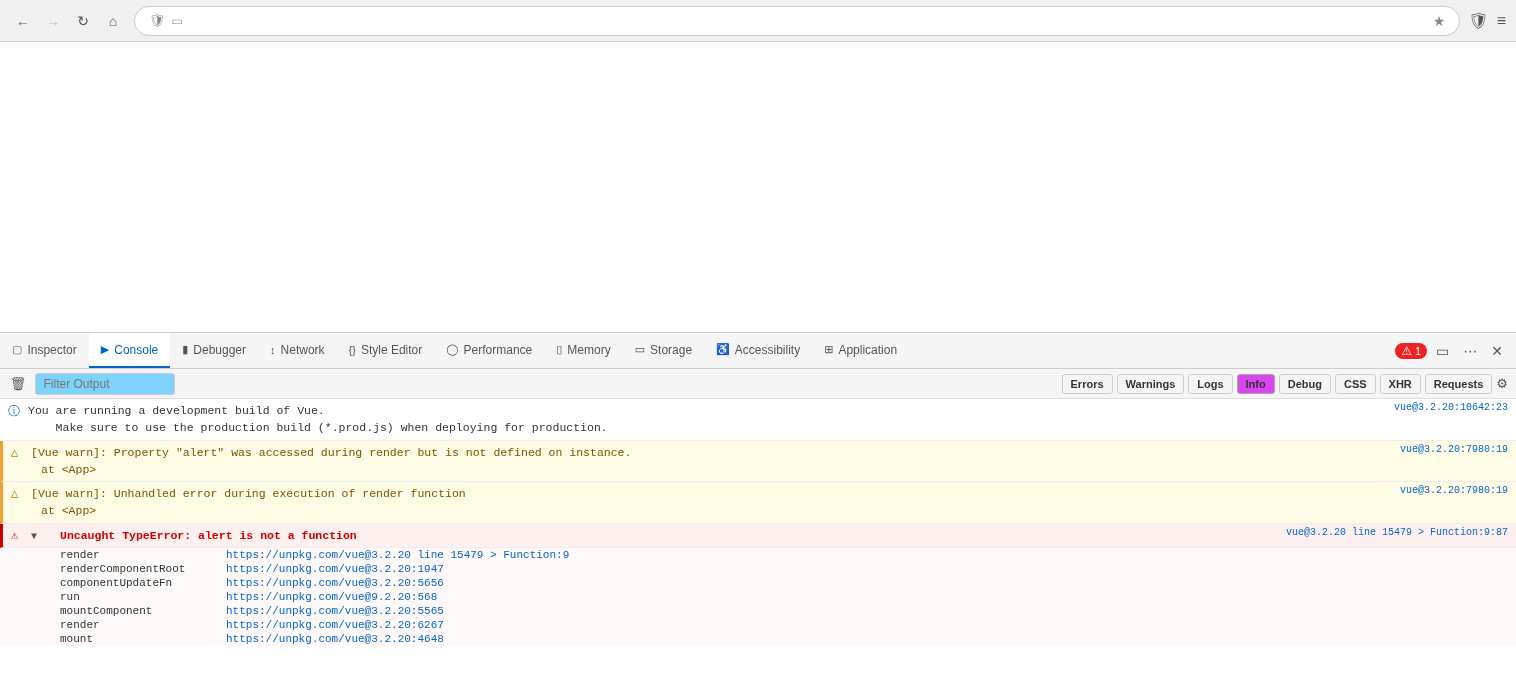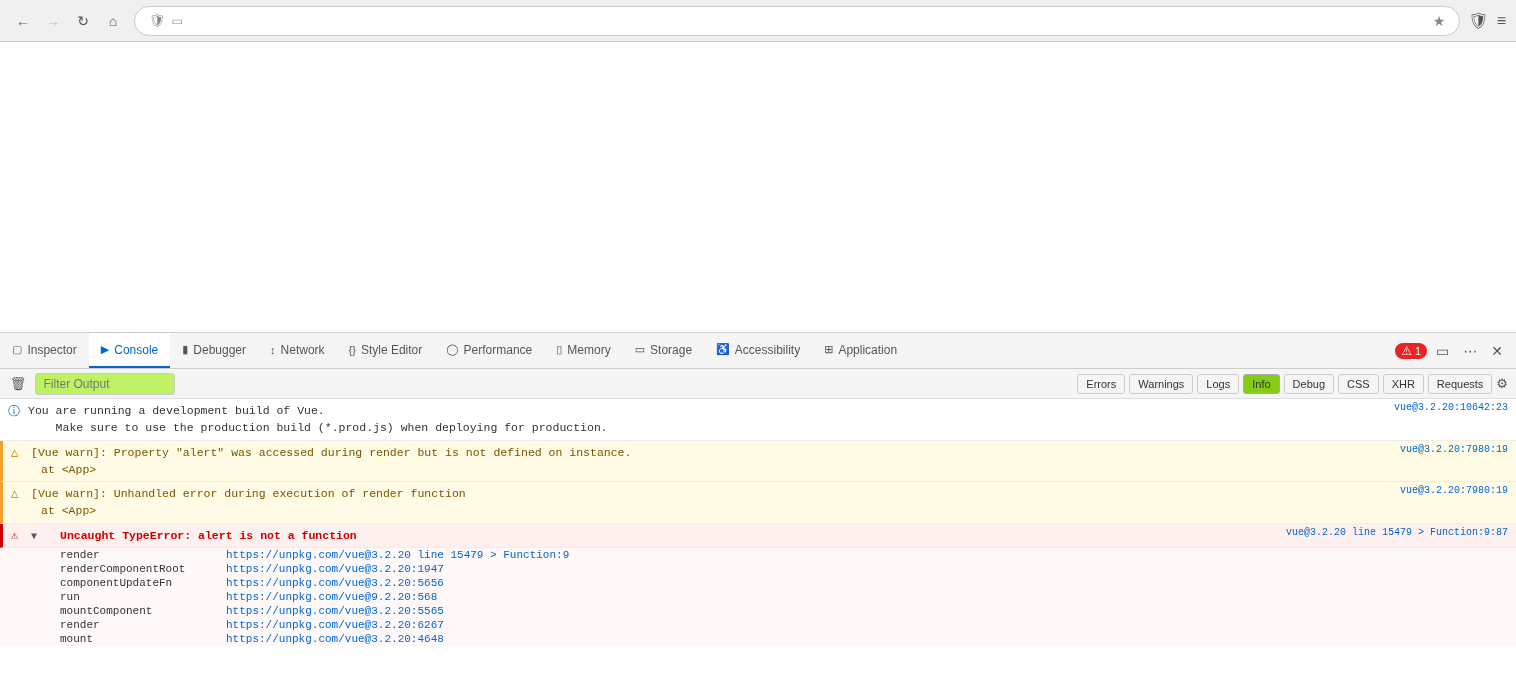--- a/index.html
+++ b/index.html
@@ -115,36 +115,37 @@
       align-items: center;
       gap: 8px;
       height: 30px;
     }
     .console-toolbar-left { display: flex; align-items: center; gap: 6px; }
     .toolbar-icon-btn {
       background: none; border: none; cursor: pointer;
       color: #555; font-size: 13px; padding: 2px;
     }
     .filter-input {
-      background: #bef264;
+      background: #7dd3fc;
       border: 1px solid #ccc;
       border-radius: 3px;
       padding: 2px 8px;
       font-size: 12px;
       width: 140px;
       color: #555;
       height: 22px;
     }
     .console-toolbar-right { margin-left: auto; display: flex; align-items: center; gap: 4px; }
     .filter-btn {
       background: none; border: 1px solid #ccc; border-radius: 3px;
       padding: 1px 8px; font-size: 11px; cursor: pointer; color: #333;
       height: 20px;
-    }
-    .filter-btn.active { background: #84cc16; border-color: #aaa; }
+      font-weight: bold;
+    }
+    .filter-btn.active { background: #d946ef; border-color: #aaa; }
     .settings-icon { font-size: 13px; color: #555; cursor: pointer; }
 
     
     .console-messages {
       background: #fff;
       overflow-y: auto;
       flex: 1;
       font-family: 'Courier New', monospace;
       font-size: 11.5px;
     }

